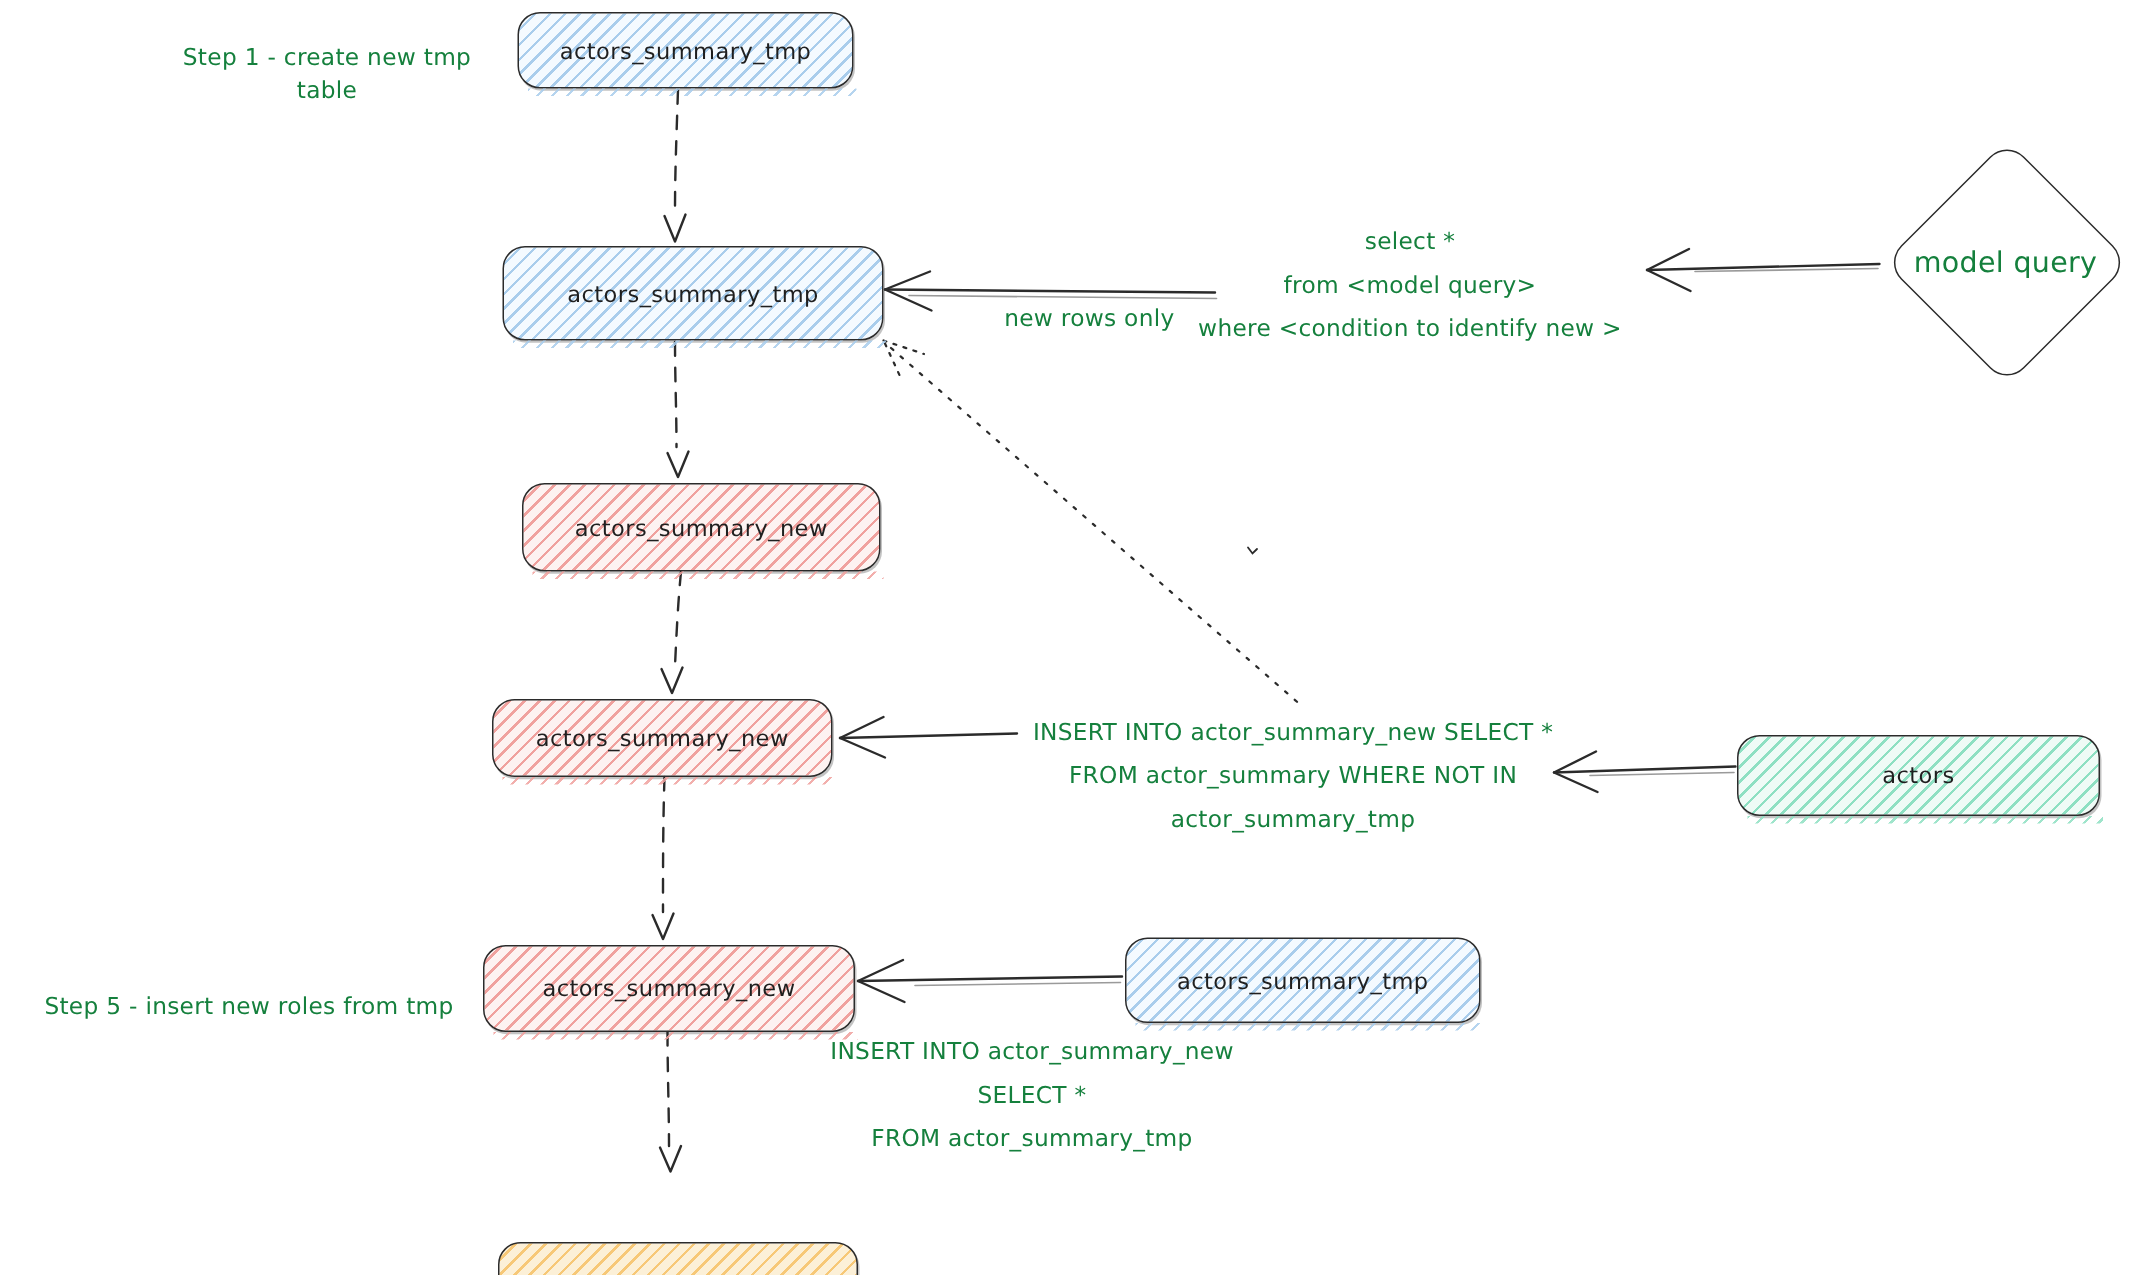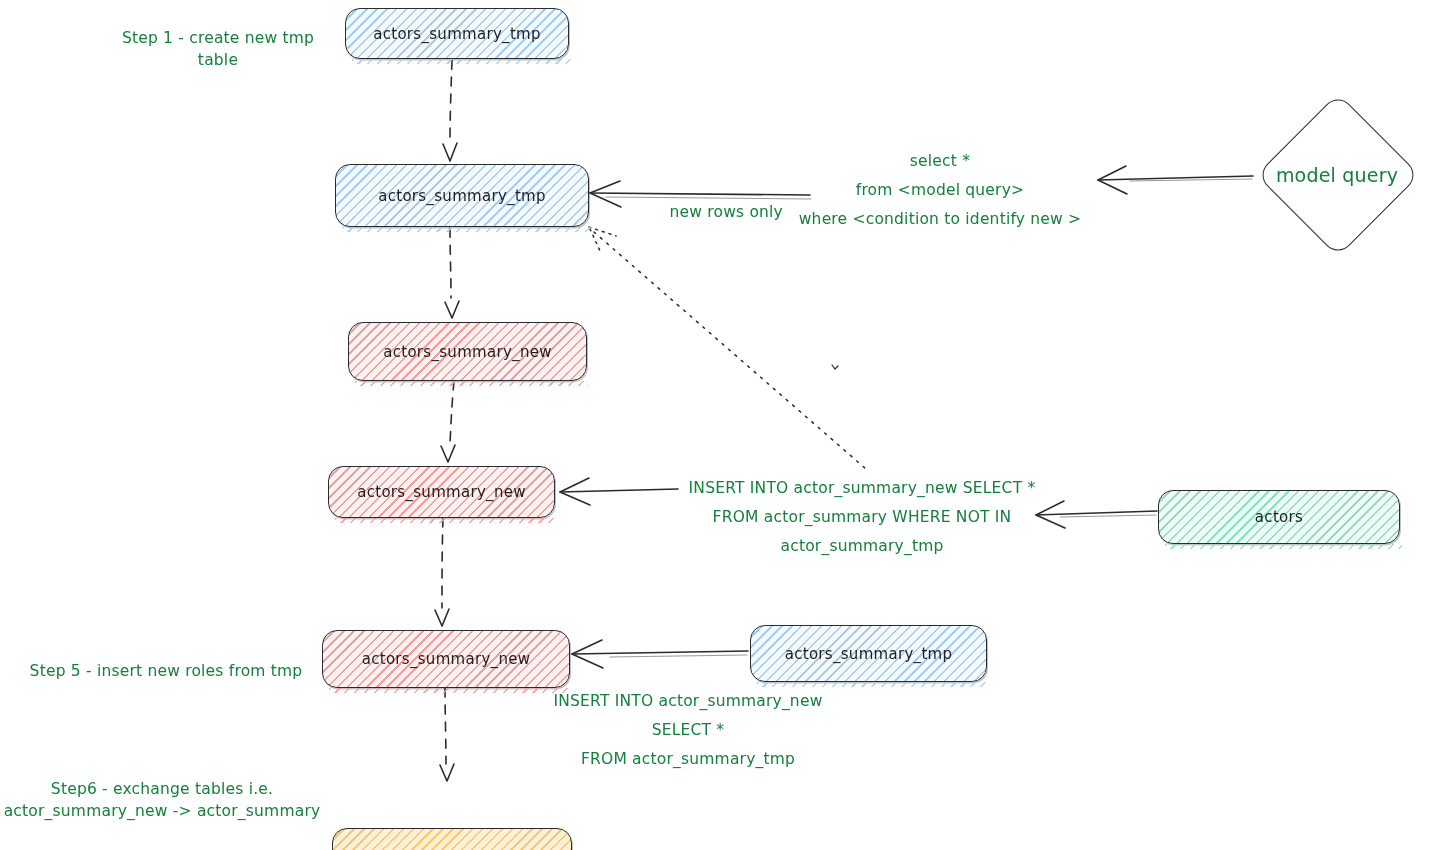--- a/index.html
+++ b/index.html
@@ -96,22 +96,20 @@
         <path d="M589,227 L616,236" stroke-dasharray="2 5"></path>
         <path d="M590,229 L601,253" stroke-dasharray="2 5"></path>
       </g>
 
       <path d="M832,365 L835,369 L838,366" stroke-width="1.2"></path>
     </g>
   </svg>
 
   <div class="hand slabel" style="left:103px;top:27px;width:230px;">Step 1 - create new tmp table</div>
   <div class="hand slabel" style="left:22px;top:648px;width:288px;margin-top:12px;">Step 5 - insert new roles from tmp</div>
-  <div class="hand slabel" style="left:2px;top:778px;width:320px;">Step6 - exchange tables i.e.
-actor_summary_new -&gt; actor_summary</div>
 
   <div class="node blue" style="left:345px;top:8px;width:222px;height:49px;">
     <span>actors_summary_tmp</span>
     </div>
   <div class="node blue" style="left:335px;top:164px;width:252px;height:61px;">
     <span>actors_summary_tmp</span>
     </div>
   <div class="node pink" style="left:348px;top:322px;width:237px;height:57px;">
     <span>actors_summary_new</span>
     </div>

